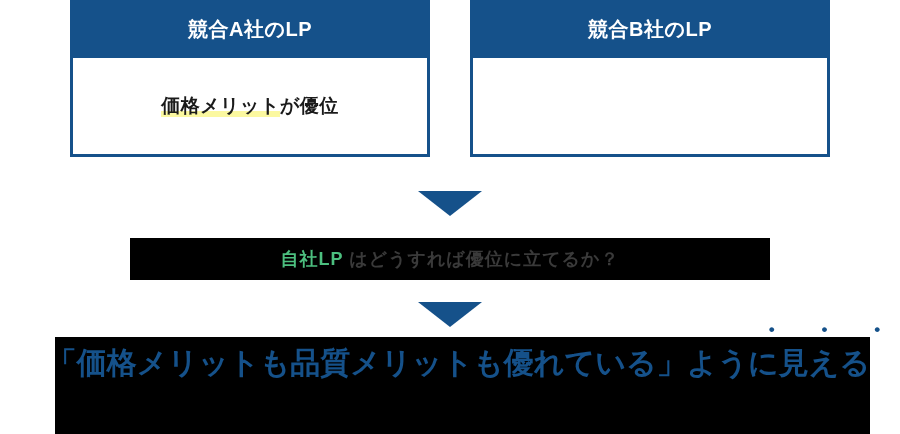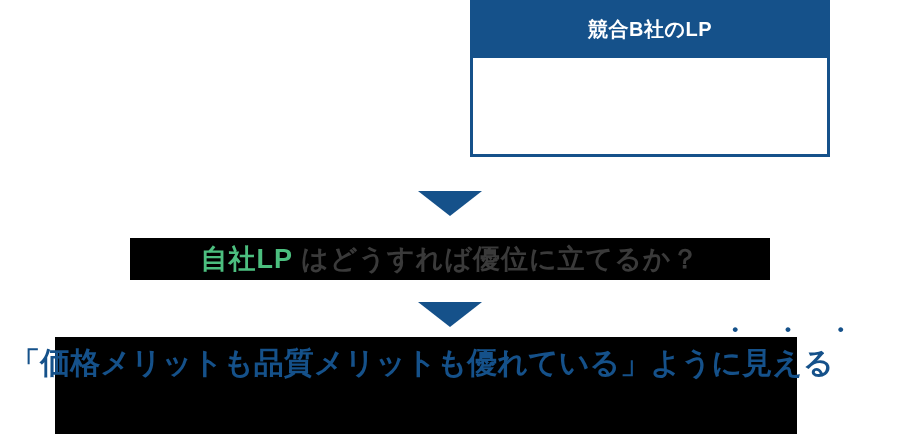--- a/index.html
+++ b/index.html
@@ -87,34 +87,34 @@
     left: 130px;
     top: 238px;
     width: 640px;
     height: 42px;
     background: #000000;
     display: flex;
     align-items: center;
     justify-content: center;
   }
   .q-text {
-    font-size: 27px;
+    font-size: 18px;
     font-weight: bold;
     letter-spacing: 1px;
     white-space: nowrap;
   }
   .q-accent { color: #4cbf7f; }
   .q-rest   { color: #3a3a3a; }
 
   
   #conclusion-banner {
     position: absolute;
     left: 55px;
     top: 337px;
-    width: 742px;
+    width: 815px;
     height: 97px;
     background: #000000;
     display: flex;
     flex-direction: column;
     align-items: center;
     justify-content: flex-start;
     padding-top: 4px;
     box-sizing: border-box;
   }
   .c-line {
@@ -144,20 +144,26 @@
     color: #15518a;
     line-height: 1;
     white-space: nowrap;
   }
 </style>
 </head>
 <body>
 
 <div id="stage">
 
+  <div class="card" id="card-a">
+    <div class="card-header">競合A社のLP</div>
+    <div class="card-body">
+      <div class="card-body-text"><span class="hl">価格メリット</span><span>が優位</span></div>
+    </div>
+  </div>
 
   <div class="card" id="card-b">
     <div class="card-header">競合B社のLP</div>
   </div>
 
   <div class="arrow" id="arrow-1"></div>
 
   <div id="question-banner">
     <div class="q-text"><span class="q-accent">自社LP</span><span class="q-rest"> はどうすれば優位に立てるか？</span></div>
   </div>

